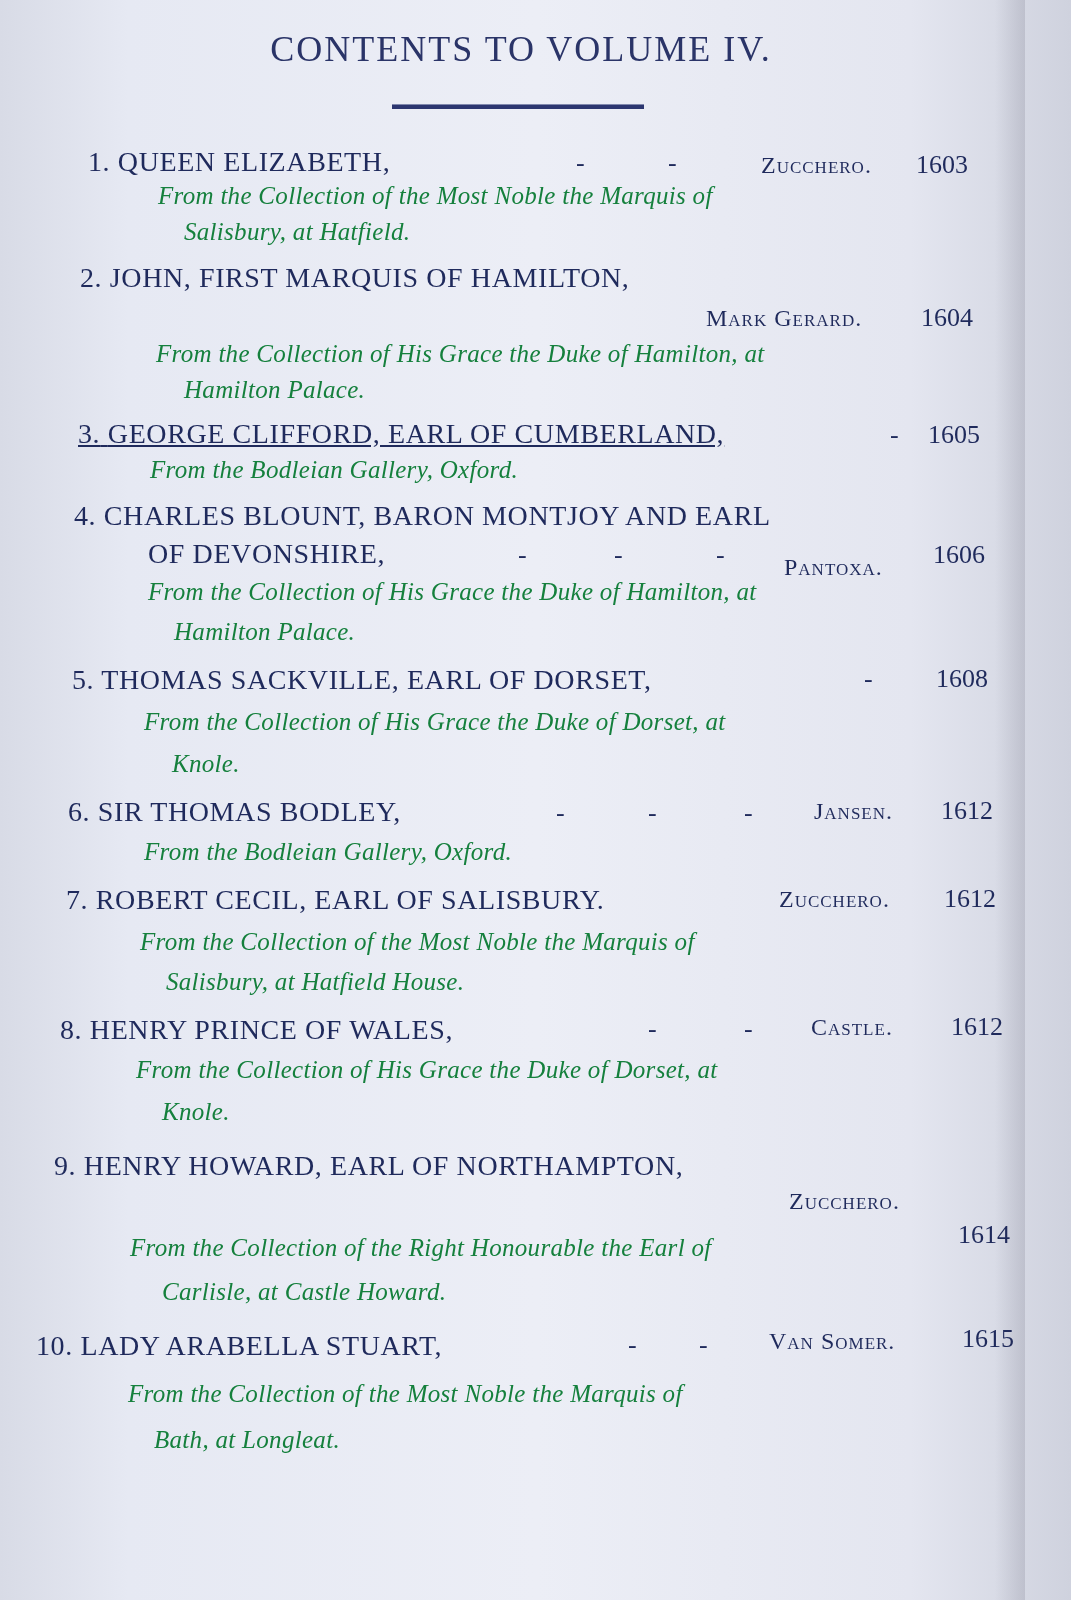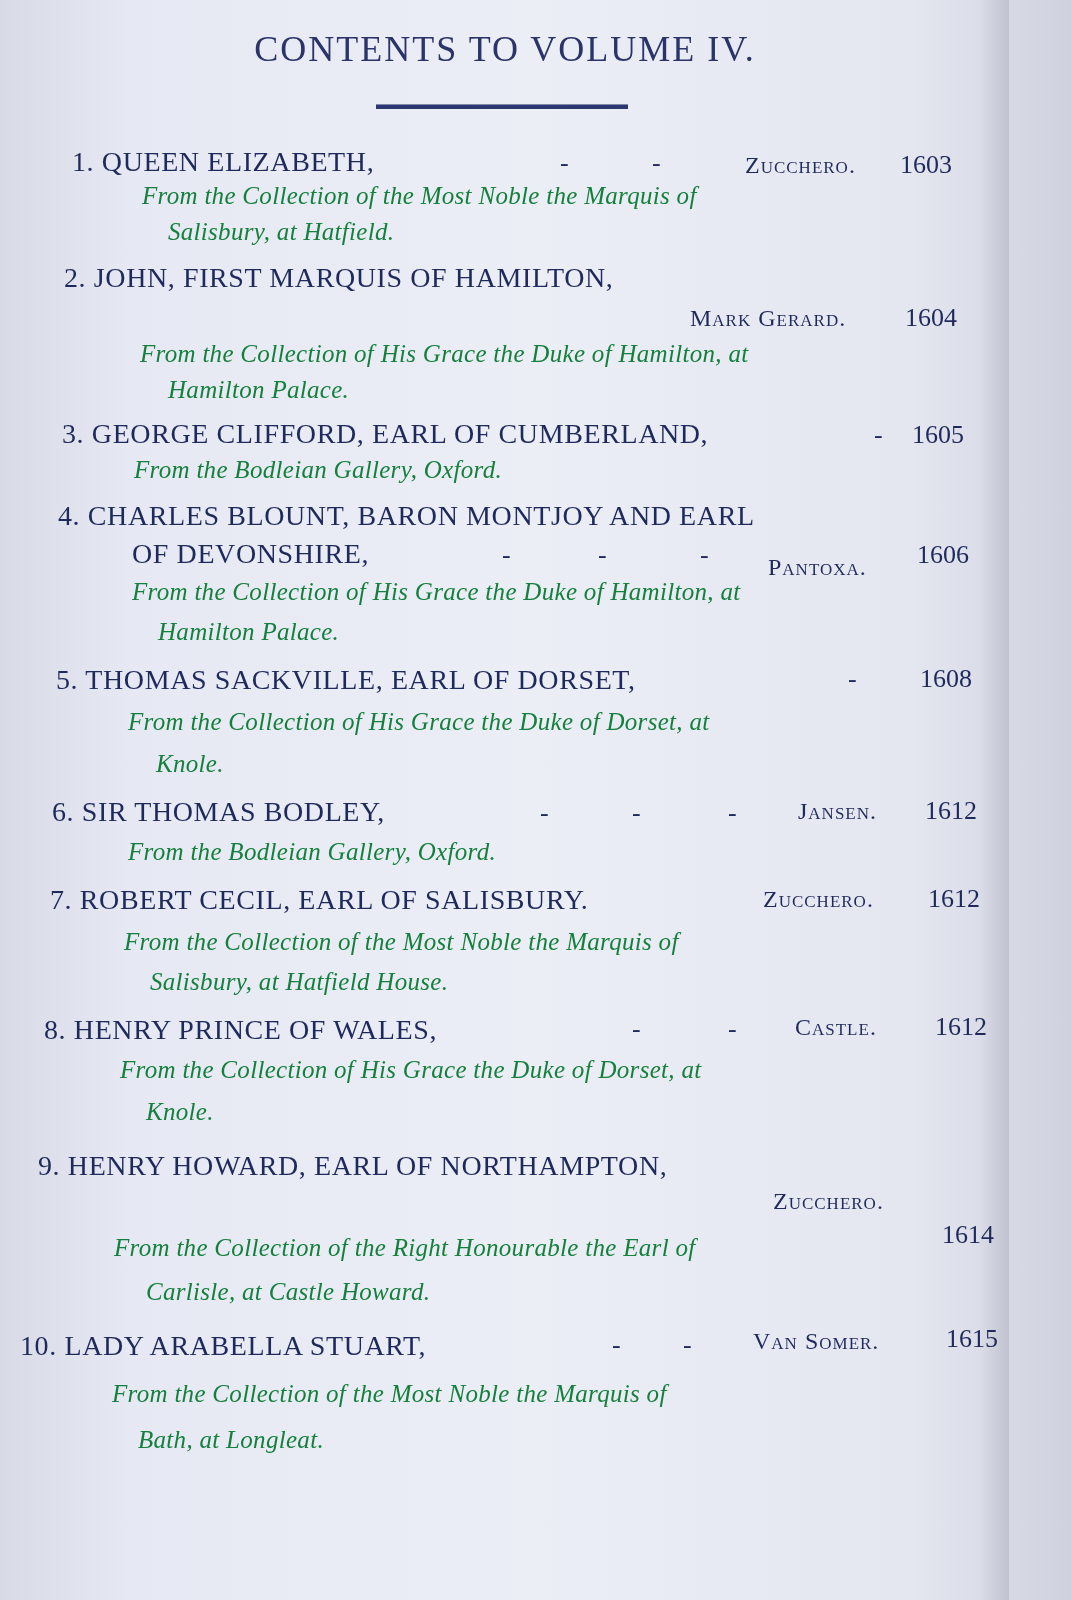--- a/index.html
+++ b/index.html
@@ -3,21 +3,21 @@
   <meta charset="utf-8">
   <style>
     html, body { margin: 0; padding: 0; }
     body {
       width: 1071px; height: 1600px; overflow: hidden;
       background: linear-gradient(90deg, #d8dbe6 0%, #e6e9f3 12%, #eceef6 50%, #e4e6f0 85%, #cfd2de 100%);
       font-family: "Liberation Serif", "DejaVu Serif", serif;
       color: #1f2a5c;
       position: relative;
     }
-    .page { position: absolute; left: 0; top: 0; width: 1009px; height: 1600px; }
+    .page { position: absolute; left: 16px; top: 0; width: 1009px; height: 1600px; }
     .title {
       position: absolute; left: 0; width: 1010px; top: 28px;
       text-align: center; font-size: 36px; letter-spacing: 2px;
       color: #2a3468; font-weight: normal;
     }
     .rule {
       position: absolute; left: 376px; top: 104px; width: 252px; height: 4px;
       background: #2c3670; border-top: 1px solid #8088ad;
     }
     .line { position: absolute; white-space: nowrap; font-size: 28px; letter-spacing: 0.6px; color: #1f2a5c; }
@@ -47,21 +47,21 @@
 
   <div>
     <span class="line" style="left:64px; top:262px;"><span>2.</span> <span>JOHN, FIRST MARQUIS OF HAMILTON,</span></span>
     <span class="artist sc" style="left:690px; top:305px;">Mark Gerard.</span>
     <span class="year" style="left:905px; top:303px;">1604</span>
     <span class="prov" style="left:140px; top:340px;">From the Collection of His Grace the Duke of Hamilton, at</span>
     <span class="prov" style="left:168px; top:376px;">Hamilton Palace.</span>
   </div>
 
   <div>
-    <span class="line" style="left:62px; top:418px;"><span>3.</span> <span>GEORGE CLIFFORD, EARL OF CUMBERLAND,</span></span>
+    <span class="line" style="left:62px; top:418px;text-decoration:underline;"><span>3.</span> <span>GEORGE CLIFFORD, EARL OF CUMBERLAND,</span></span>
     <span class="dash" style="left:874px; top:420px;">-</span>
     <span class="year" style="left:912px; top:420px;">1605</span>
     <span class="prov" style="left:134px; top:456px;">From the Bodleian Gallery, Oxford.</span>
   </div>
 
   <div>
     <span class="line" style="left:58px; top:500px;"><span>4.</span> <span>CHARLES BLOUNT, BARON MONTJOY AND EARL</span></span>
     <span class="line" style="left:132px; top:538px;">OF DEVONSHIRE,</span>
     <span class="dash" style="left:502px; top:540px;">-</span>
     <span class="dash" style="left:598px; top:540px;">-</span>

